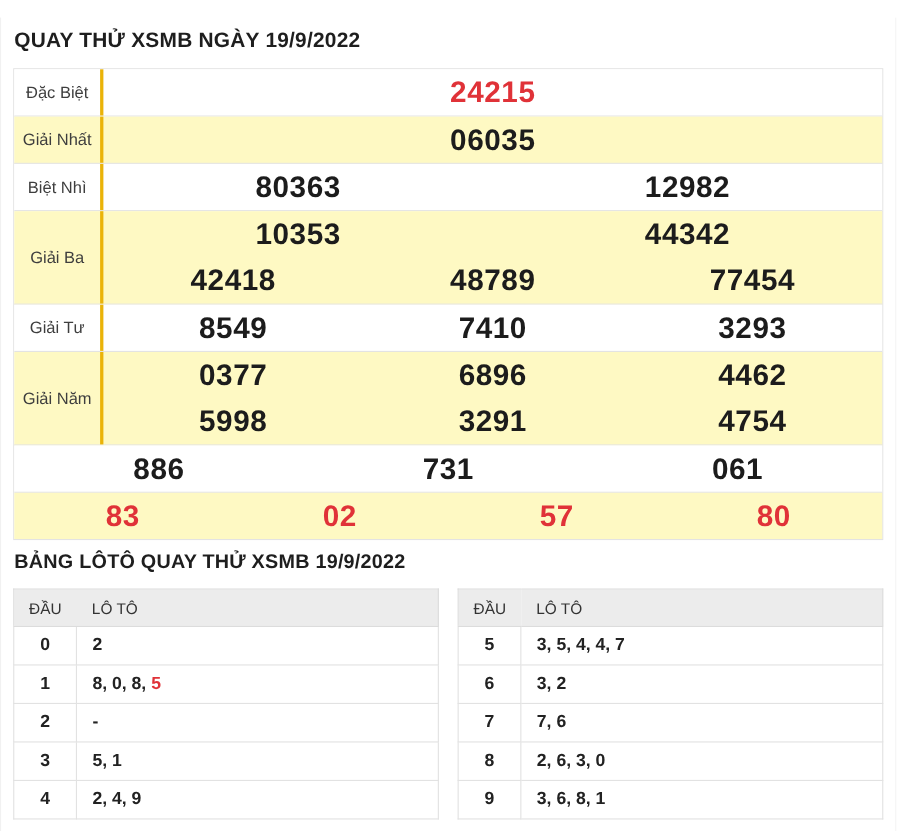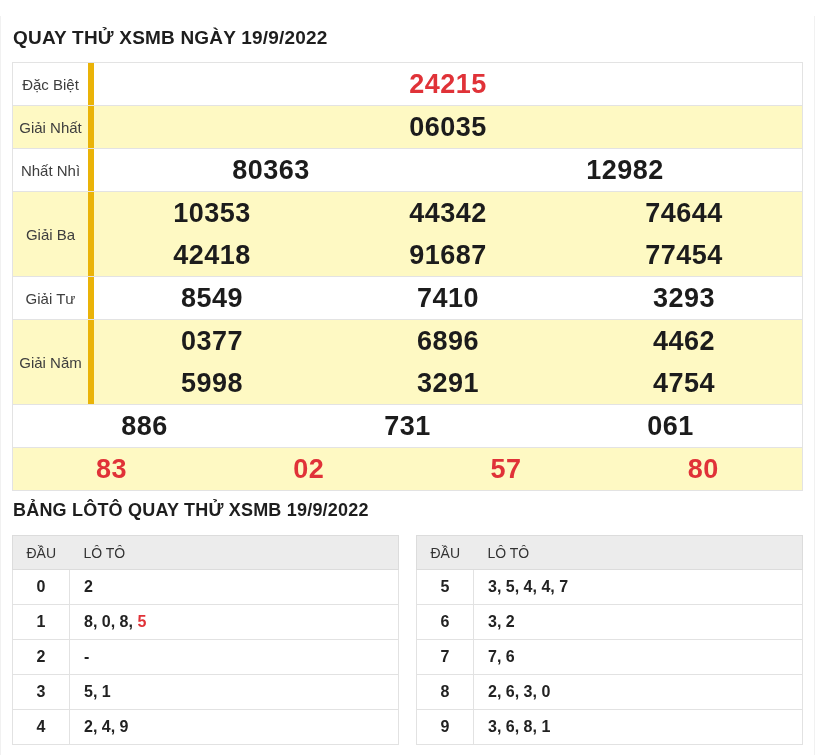--- a/index.html
+++ b/index.html
@@ -14,21 +14,21 @@
     font-size: 19px; font-weight: 700; color: #1e1e1e;
     margin: 0; padding: 11px 1px 13px 1px; letter-spacing: 0.2px;
   }
   
   .results { border: 1px solid #e3e3e3; background: #fff; }
   .res-row { display: flex; background: #fff; border-bottom: 1px solid #e3e3e3; }
   .res-row:last-child { border-bottom: none; }
   .res-row.striped { background: #fef9c3; }
   .res-label {
     flex: 0 0 81px; display: flex; align-items: center; justify-content: center;
-    border-right: 6px solid #eab308; font-size: 15px; color: #3e3e3e;
+    border-right: 3px solid #eab308; font-size: 15px; color: #3e3e3e;
     text-align: center; padding: 0 4px;
   }
   .res-values { flex: 1; display: flex; flex-direction: column; justify-content: center; }
   .res-line { display: flex; }
   .res-num {
     flex: 1; text-align: center; font-size: 27px; font-weight: 700;
     color: #1c1c1c; line-height: 42px; letter-spacing: 0.5px;
   }
   .res-num.red { color: #e03238; }
   
@@ -69,39 +69,38 @@
       </div>
       <div class="res-row striped">
         <div class="res-label">Giải Nhất</div>
         <div class="res-values">
           <div class="res-line">
             <div class="res-num">06035</div>
           </div>
         </div>
       </div>
       <div class="res-row">
-        <div class="res-label">Nhất Nhì</div>
+        <div class="res-label">Biệt Nhì</div>
         <div class="res-values">
           <div class="res-line">
             <div class="res-num">80363</div>
             <div class="res-num">12982</div>
           </div>
         </div>
       </div>
       <div class="res-row striped">
         <div class="res-label">Giải Ba</div>
         <div class="res-values">
           <div class="res-line">
             <div class="res-num">10353</div>
             <div class="res-num">44342</div>
-            <div class="res-num">74644</div>
           </div>
           <div class="res-line">
             <div class="res-num">42418</div>
-            <div class="res-num">91687</div>
+            <div class="res-num">48789</div>
             <div class="res-num">77454</div>
           </div>
         </div>
       </div>
       <div class="res-row">
         <div class="res-label">Giải Tư</div>
         <div class="res-values">
           <div class="res-line">
             <div class="res-num">8549</div>
             <div class="res-num">7410</div>

